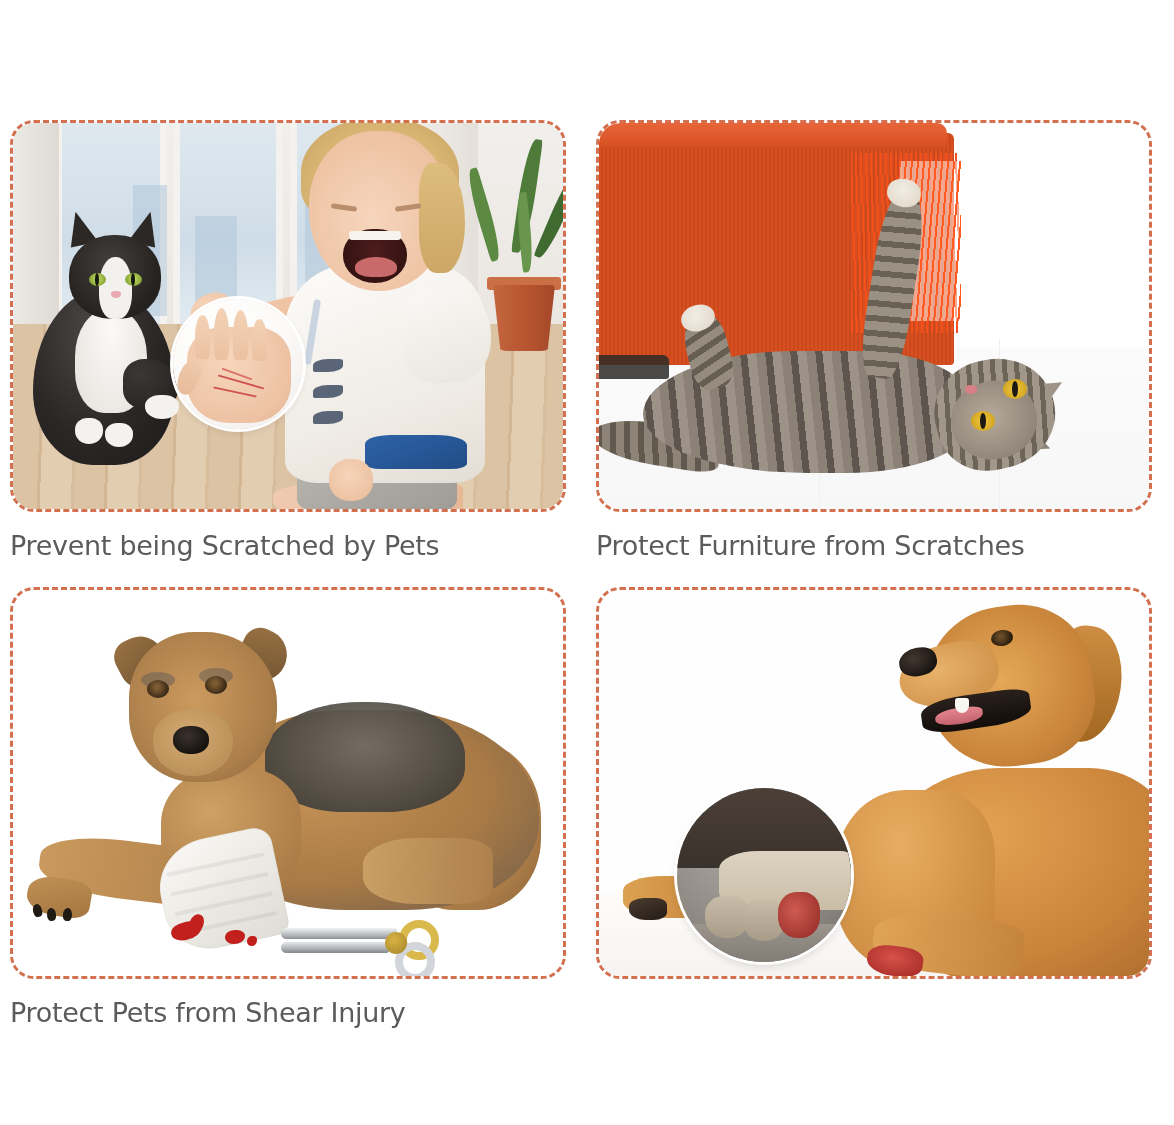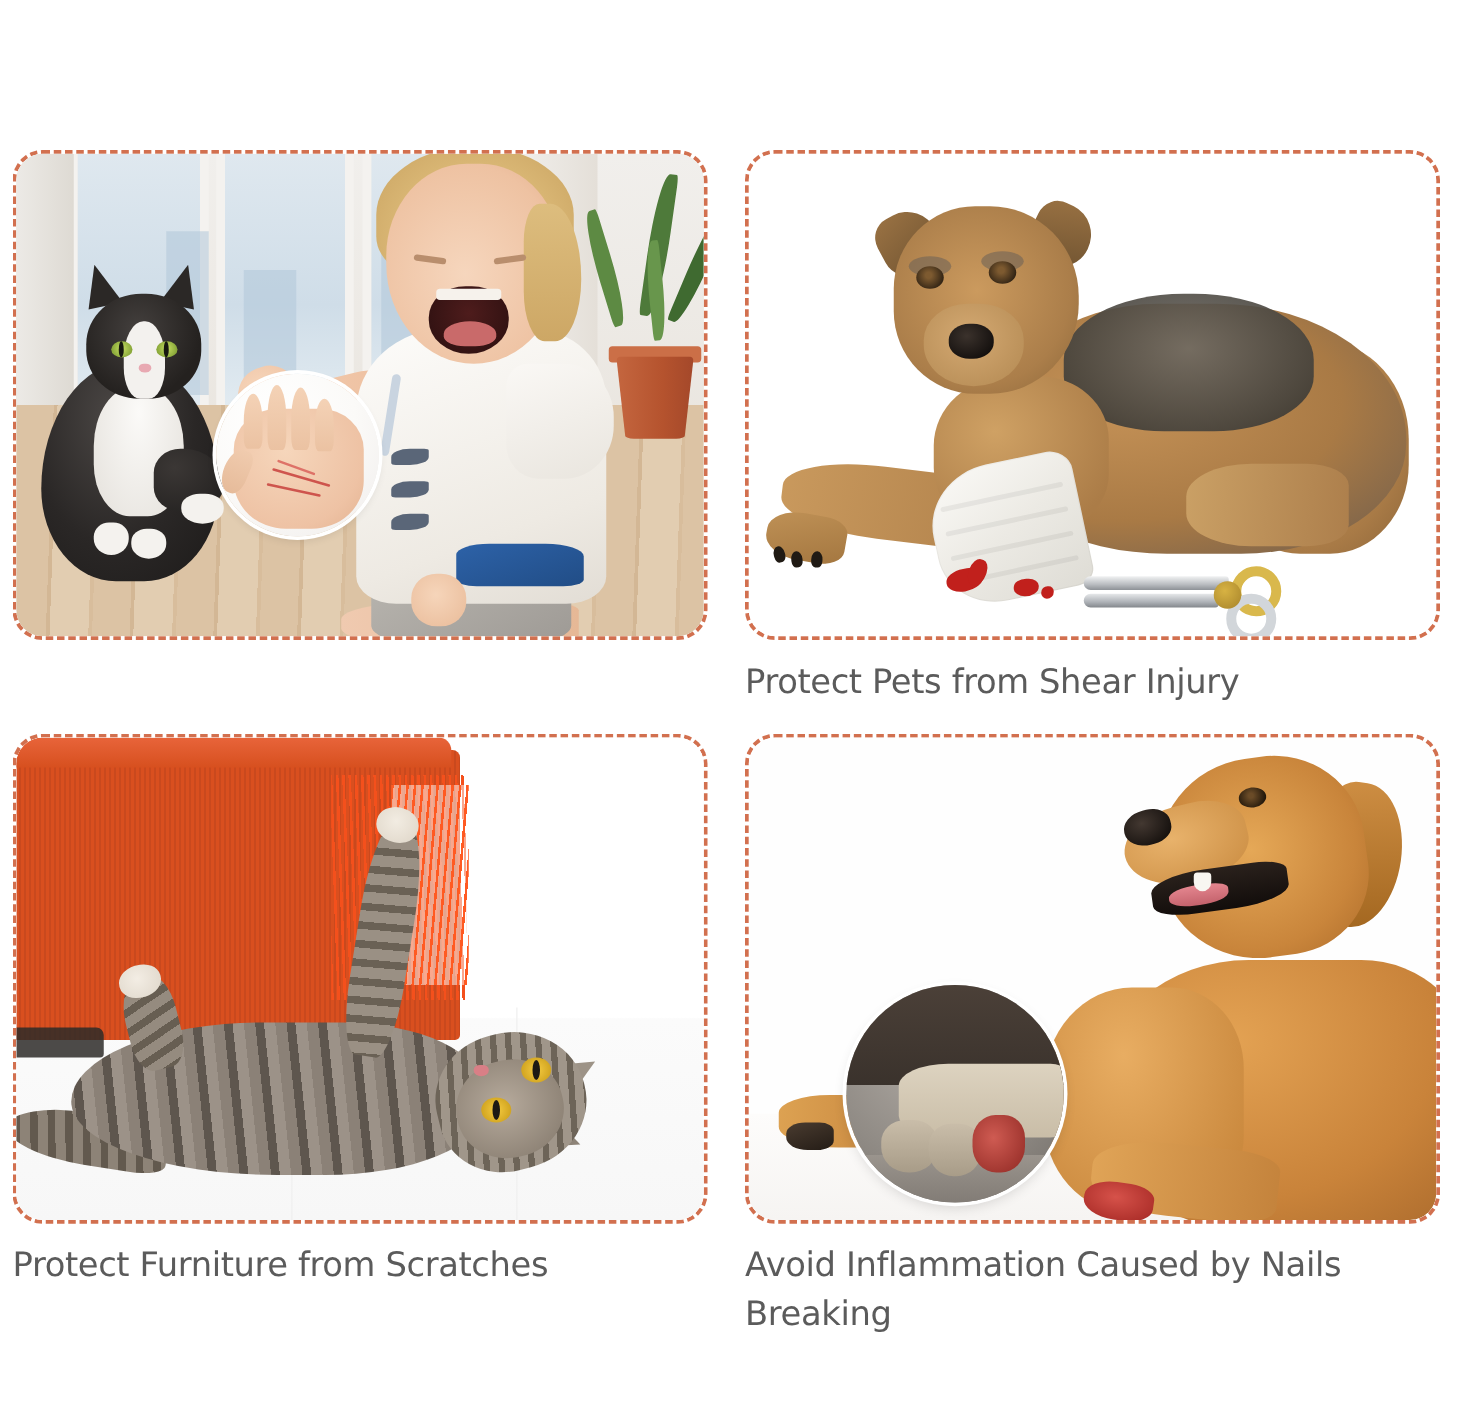--- a/index.html
+++ b/index.html
@@ -714,20 +714,52 @@
             <div class="fing f2"></div>
             <div class="fing f3"></div>
             <div class="fing f4"></div>
             <div class="thumb"></div>
             <div class="scr s1"></div>
             <div class="scr s2"></div>
             <div class="scr s3"></div>
           </div>
         </div>
       </div>
+      <div class="caption">Prevent being Scratched by Pets</div>
+    </div>
+
+    <div class="cell">
+      <div class="frame">
+        <div class="photo p2">
+          <div class="tilefloor"></div>
+          <div class="tileline t1"></div>
+          <div class="tileline t2"></div>
+          <div class="sofa"></div>
+          <div class="sofa-top"></div>
+          <div class="sofa-shadow"></div>
+          <div class="fray"></div>
+          <div class="fray2"></div>
+          <div class="tail"></div>
+          <div class="cat2-body"></div>
+          <div class="leg-up"></div>
+          <div class="paw-up"></div>
+          <div class="leg-back"></div>
+          <div class="paw-back"></div>
+          <div class="cat2-ear a"></div>
+          <div class="cat2-ear b"></div>
+          <div class="cat2-head"></div>
+          <div class="cat2-face"></div>
+          <div class="cat2-eye a"></div>
+          <div class="cat2-eye b"></div>
+          <div class="cat2-pupil a"></div>
+          <div class="cat2-pupil b"></div>
+          <div class="cat2-nose"></div>
+        </div>
+      </div>
+      <div class="caption">Protect Furniture from Scratches</div>
     </div>
 
     <div class="cell">
       <div class="frame">
         <div class="photo p3">
           <div class="d3-rump"></div>
           <div class="d3-body"></div>
           <div class="d3-saddle"></div>
           <div class="d3-legback"></div>
           <div class="d3-legfront"></div>
@@ -762,51 +794,20 @@
             <div class="handle h2"></div>
             <div class="pivot"></div>
           </div>
         </div>
       </div>
       <div class="caption">Protect Pets from Shear Injury</div>
     </div>
 
     <div class="cell">
       <div class="frame">
-        <div class="photo p2">
-          <div class="tilefloor"></div>
-          <div class="tileline t1"></div>
-          <div class="tileline t2"></div>
-          <div class="sofa"></div>
-          <div class="sofa-top"></div>
-          <div class="sofa-shadow"></div>
-          <div class="fray"></div>
-          <div class="fray2"></div>
-          <div class="tail"></div>
-          <div class="cat2-body"></div>
-          <div class="leg-up"></div>
-          <div class="paw-up"></div>
-          <div class="leg-back"></div>
-          <div class="paw-back"></div>
-          <div class="cat2-ear a"></div>
-          <div class="cat2-ear b"></div>
-          <div class="cat2-head"></div>
-          <div class="cat2-face"></div>
-          <div class="cat2-eye a"></div>
-          <div class="cat2-eye b"></div>
-          <div class="cat2-pupil a"></div>
-          <div class="cat2-pupil b"></div>
-          <div class="cat2-nose"></div>
-        </div>
-      </div>
-      <div class="caption">Protect Furniture from Scratches</div>
-    </div>
-
-    <div class="cell">
-      <div class="frame">
         <div class="photo p4">
           <div class="g-floor"></div>
           <div class="g-body"></div>
           <div class="g-chest"></div>
           <div class="g-paw-back"></div>
           <div class="g-claw"></div>
           <div class="g-paw-front"></div>
           <div class="g-paw-red"></div>
           <div class="g-ear"></div>
           <div class="g-head"></div>
@@ -819,17 +820,16 @@
           <div class="inset4">
             <div class="i-top"></div>
             <div class="i-leg"></div>
             <div class="i-ground"></div>
             <div class="i-toe t1"></div>
             <div class="i-toe t2"></div>
             <div class="i-wound"></div>
           </div>
         </div>
       </div>
-      <div class="caption narrow">Avoid Inflammation Caused by Nails Breaking</div>
     </div>
 
   </div>
 </div>
 
 </body></html>

